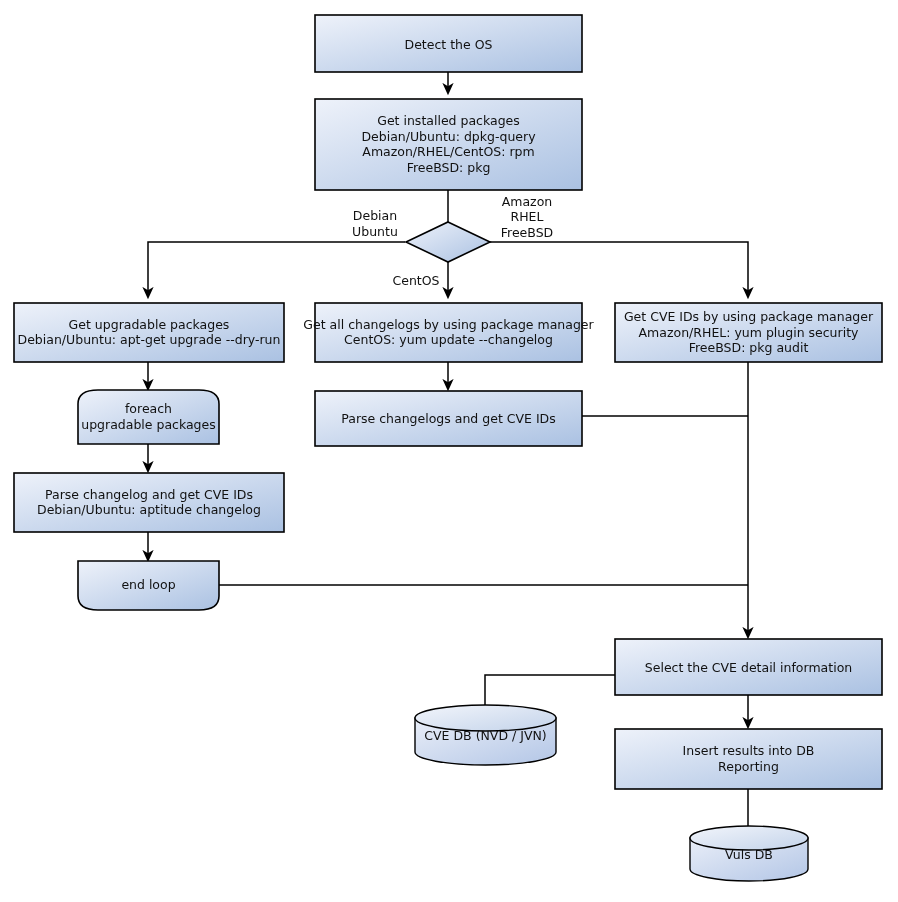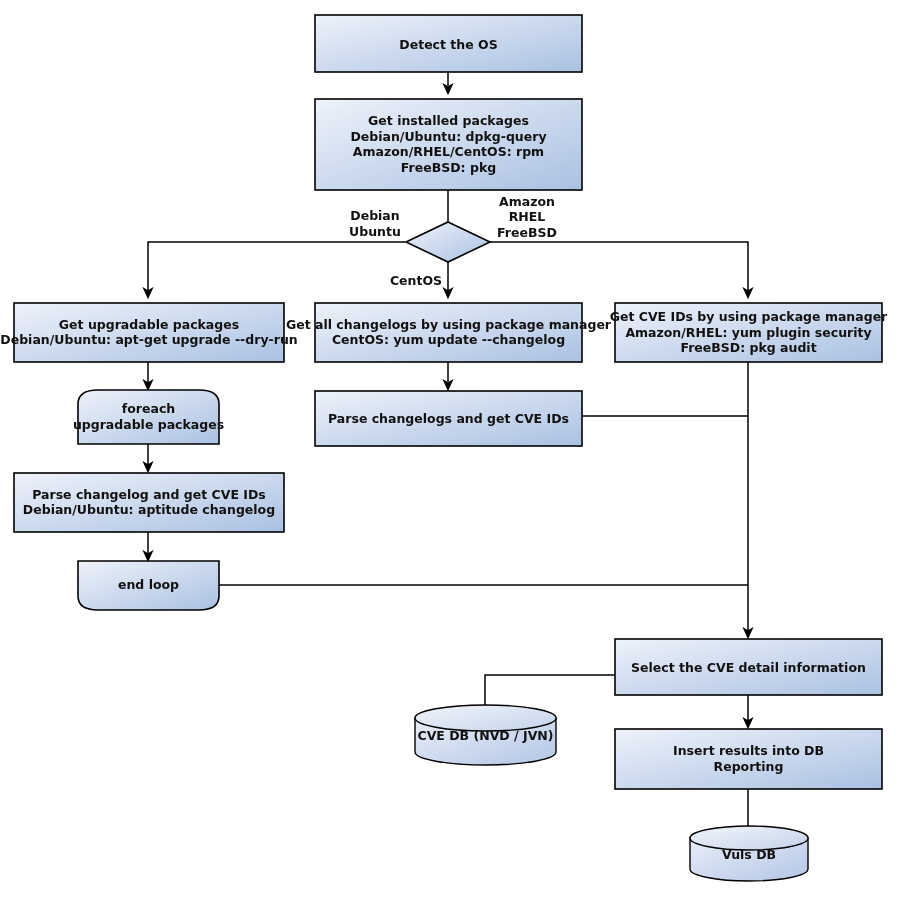--- a/index.html
+++ b/index.html
@@ -10,21 +10,20 @@
   body {
     width: 898px;
     height: 902px;
     font-family: "DejaVu Sans", sans-serif;
     overflow: hidden;
   }
   #chart-root {
     position: relative;
     width: 898px;
     height: 902px;
-    font-weight: bold;
   }
   svg#flow {
     display: block;
     width: 898px;
     height: 902px;
   }
   .node-text {
     font-family: "DejaVu Sans", sans-serif;
     font-size: 12.5px;
     fill: #111111;

